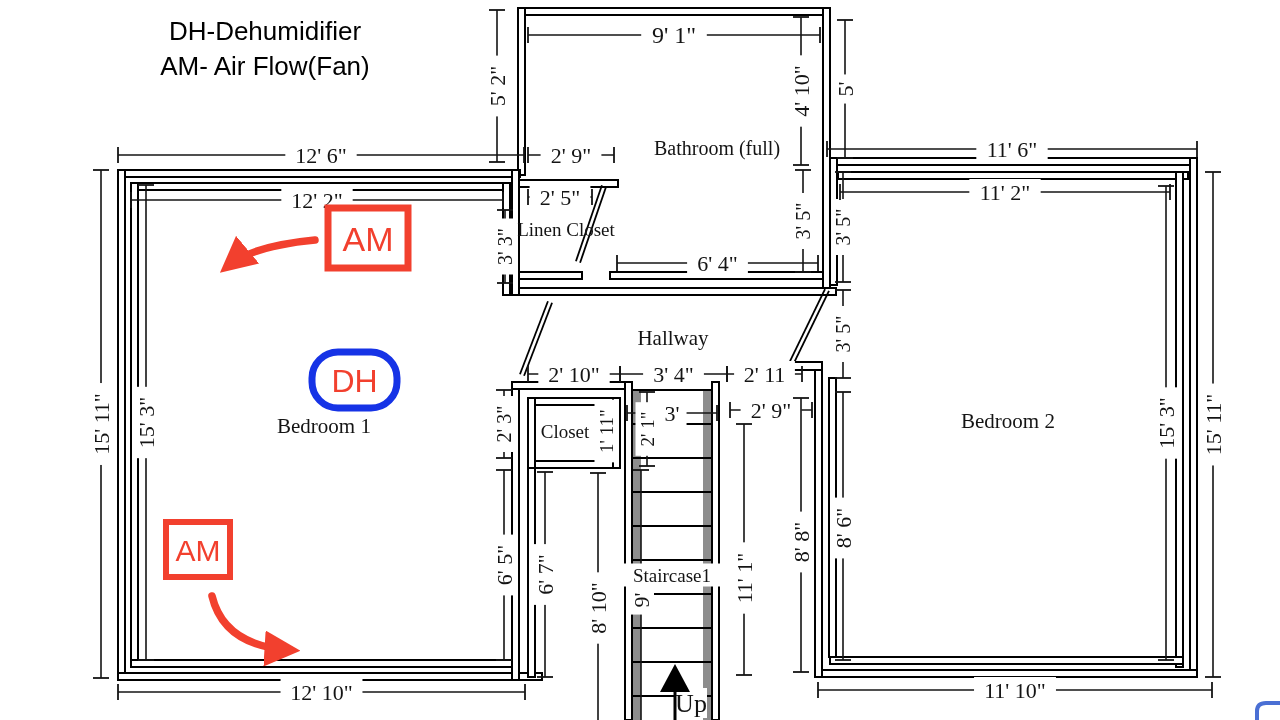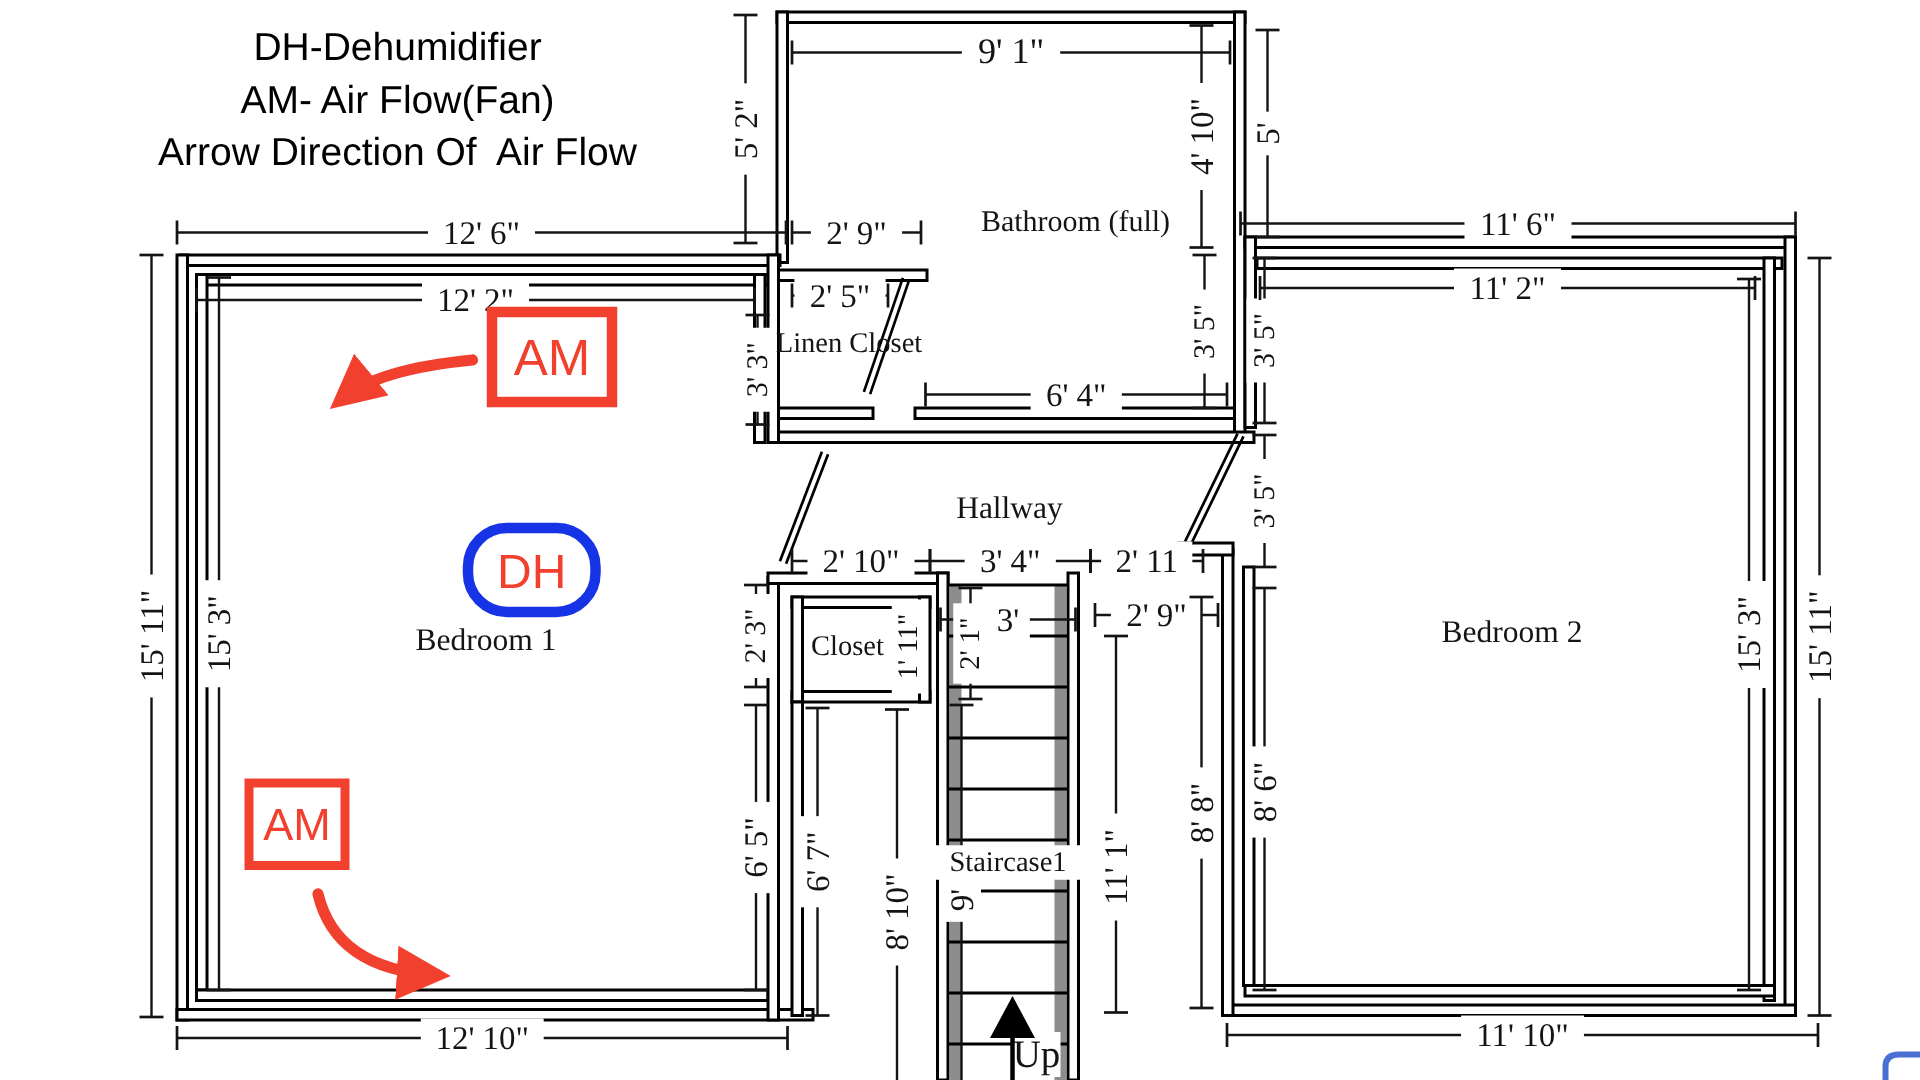--- a/index.html
+++ b/index.html
@@ -414,15 +414,14 @@
       <path d="M 212 596 Q 224 646 290 650" fill="none" stroke="#f2402e" stroke-width="7.5" stroke-linecap="round" marker-end="url(#red-arrow)"></path>
       <g>
         <line x1="675" y1="720" x2="675" y2="690" stroke="#000000" stroke-width="3"></line>
         <polygon points="675,664 660,692 690,692" fill="#000000"></polygon>
       </g>
       <path d="M 1257 722 L 1257 711 Q 1257 703 1266 703 L 1281 703" fill="none" stroke="#4a6fd4" stroke-width="4"></path>
     </svg>
   <div class="legend">
     <div>DH-Dehumidifier</div>
     <div>AM- Air Flow(Fan)</div>
-    <div>Arrow Direction Of  Air Flow</div>
   </div>
 </div>
 
 </body></html>

